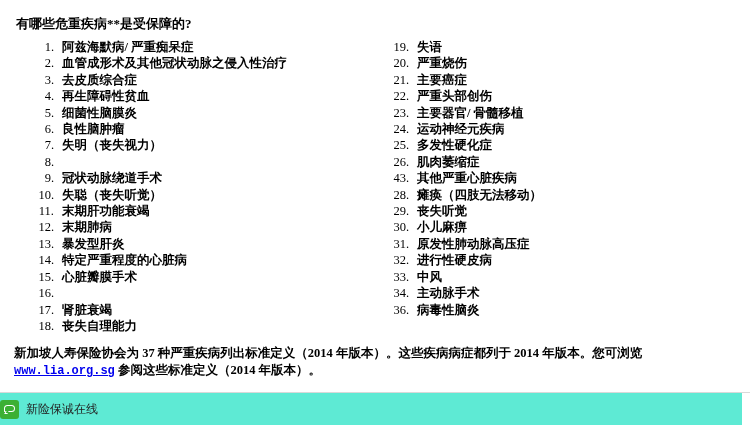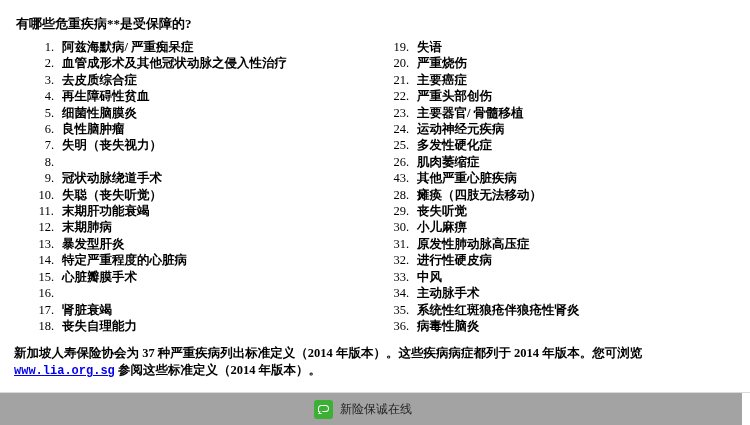--- a/index.html
+++ b/index.html
@@ -90,24 +90,24 @@
     top: 392px;
     height: 1px;
     background: #d9d9d9;
   }
   .footer-bar {
     position: absolute;
     left: 0;
     right: 8px;
     top: 393px;
     height: 32px;
-    background: #a3a3a3;
+    background: #5eead4;
     display: flex;
     align-items: center;
-    justify-content: center;
+    justify-content: flex-start;
     padding-right: 16px;
     box-sizing: border-box;
   }
   .account {
     display: flex;
     align-items: center;
     gap: 7px;
   }
   .account .logo {
     width: 19px;
@@ -292,24 +292,20 @@
           </li>
         <li class="item">
             <span class="num">33.</span>
             <span class="txt">中风</span>
           </li>
         <li class="item">
             <span class="num">34.</span>
             <span class="txt">主动脉手术</span>
           </li>
         <li class="item">
-            <span class="num">35.</span>
-            <span class="txt">系统性红斑狼疮伴狼疮性肾炎</span>
-          </li>
-        <li class="item">
             <span class="num">36.</span>
             <span class="txt">病毒性脑炎</span>
           </li>
       </ul>
     </div>
 
   </div>
 
   <div class="footnote">
     <span>新加坡人寿保险协会为 37 种严重疾病列出标准定义（2014 年版本）。这些疾病病症都列于 2014 年版本。您可浏览</span>

